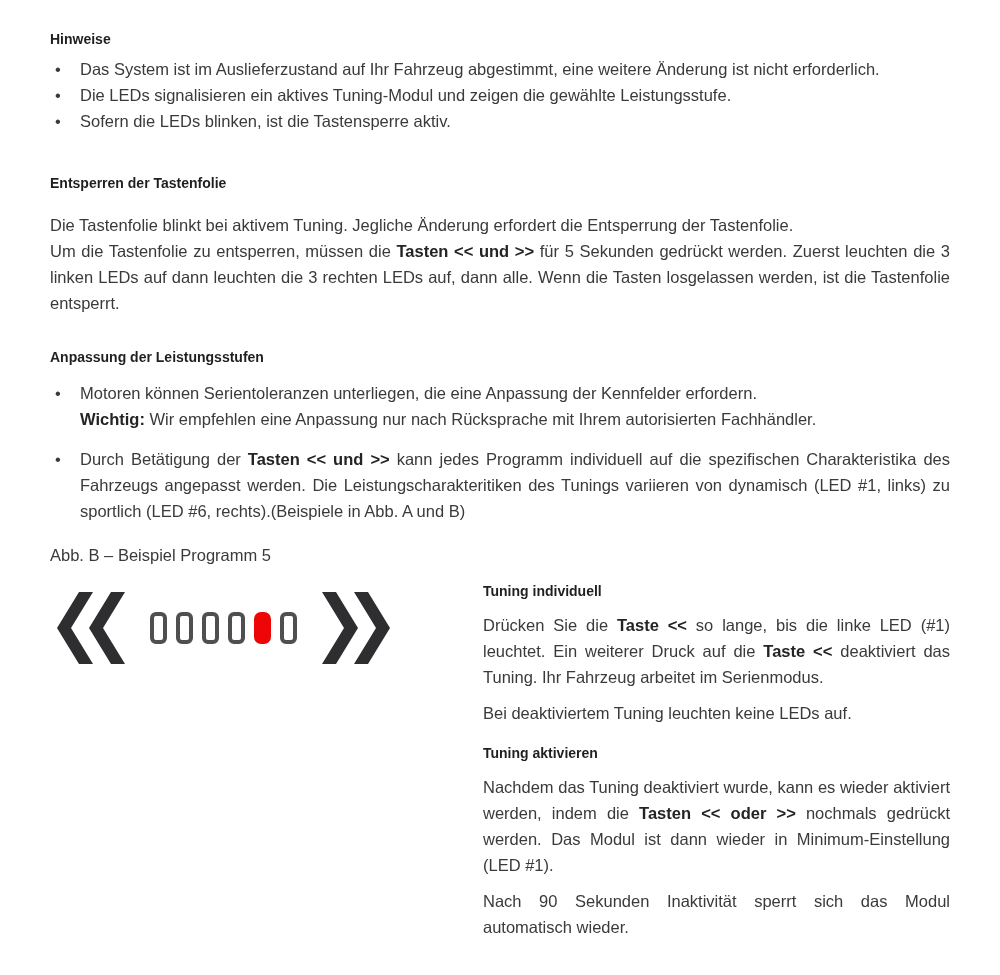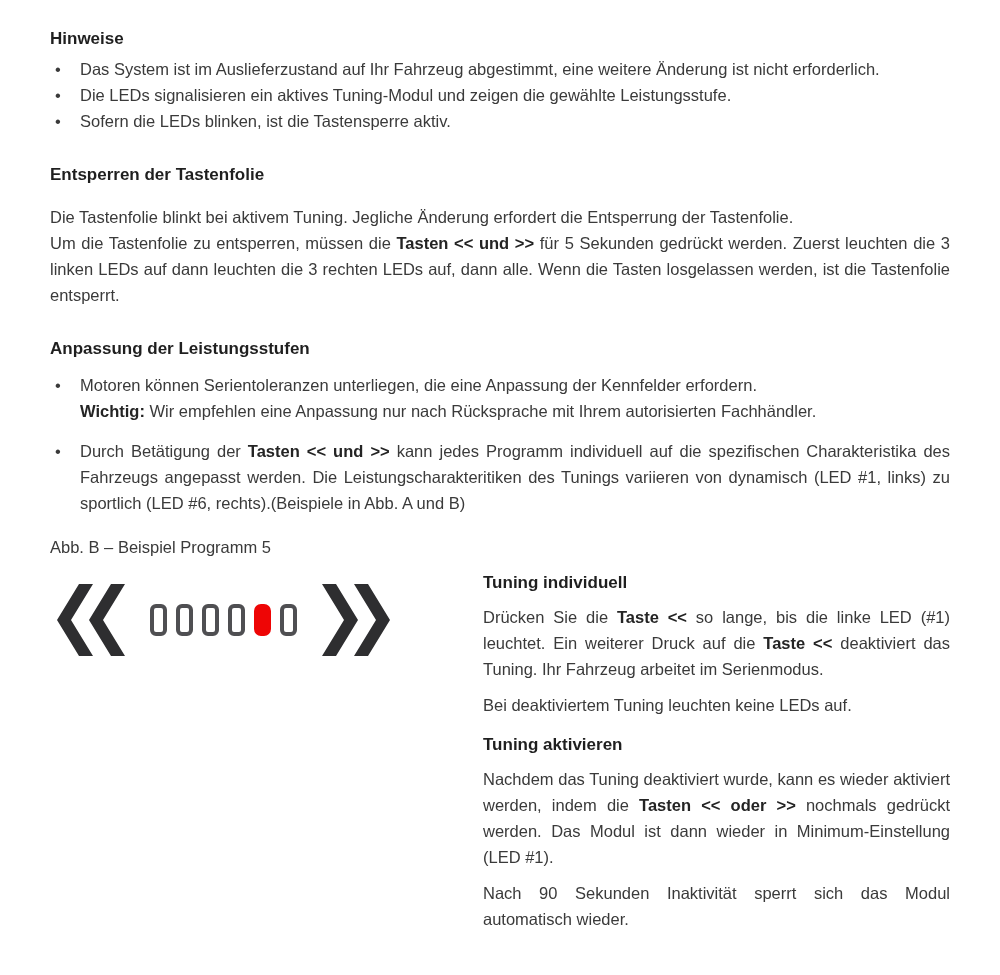--- a/index.html
+++ b/index.html
@@ -13,33 +13,33 @@
   *{ box-sizing:border-box; margin:0; padding:0; }
   html,body{ background:var(--bg); }
   body{
     width:1000px; height:975px; overflow:hidden;
     padding:26px 50px 0 50px;
     font-family:"Liberation Sans", sans-serif;
     font-size:16.5px; line-height:26px;
     color:var(--body-color);
   }
   .h{
-    font-weight:bold; color:var(--heading-color); font-size:17px;
+    font-weight:bold; color:var(--heading-color); font-size:14px;
   }
   .justify{ text-align:justify; }
   b{ color:#242424;text-align:right; }
 
   
   .bullets{ margin-top:4px; }
   .bullet{ display:flex; }
   .bullet .marker{ flex:none; width:30px; padding-left:5px; }
   .bullet .btxt{ flex:1; }
 
   
-  #sec-entsperren{ margin-top:28px; }
+  #sec-entsperren{ margin-top:36px; }
   #sec-entsperren .body{ margin-top:16px; }
   #sec-anpassung{ margin-top:28px; }
   #sec-anpassung .bullets{ margin-top:10px; }
   #sec-anpassung .bullet + .bullet{ margin-top:14px; }
 
   
   .cols{ display:flex; margin-top:16px; }
   .col-left{ width:433px; flex:none; }
   .col-right{ flex:1; padding-top:38px; }
 

